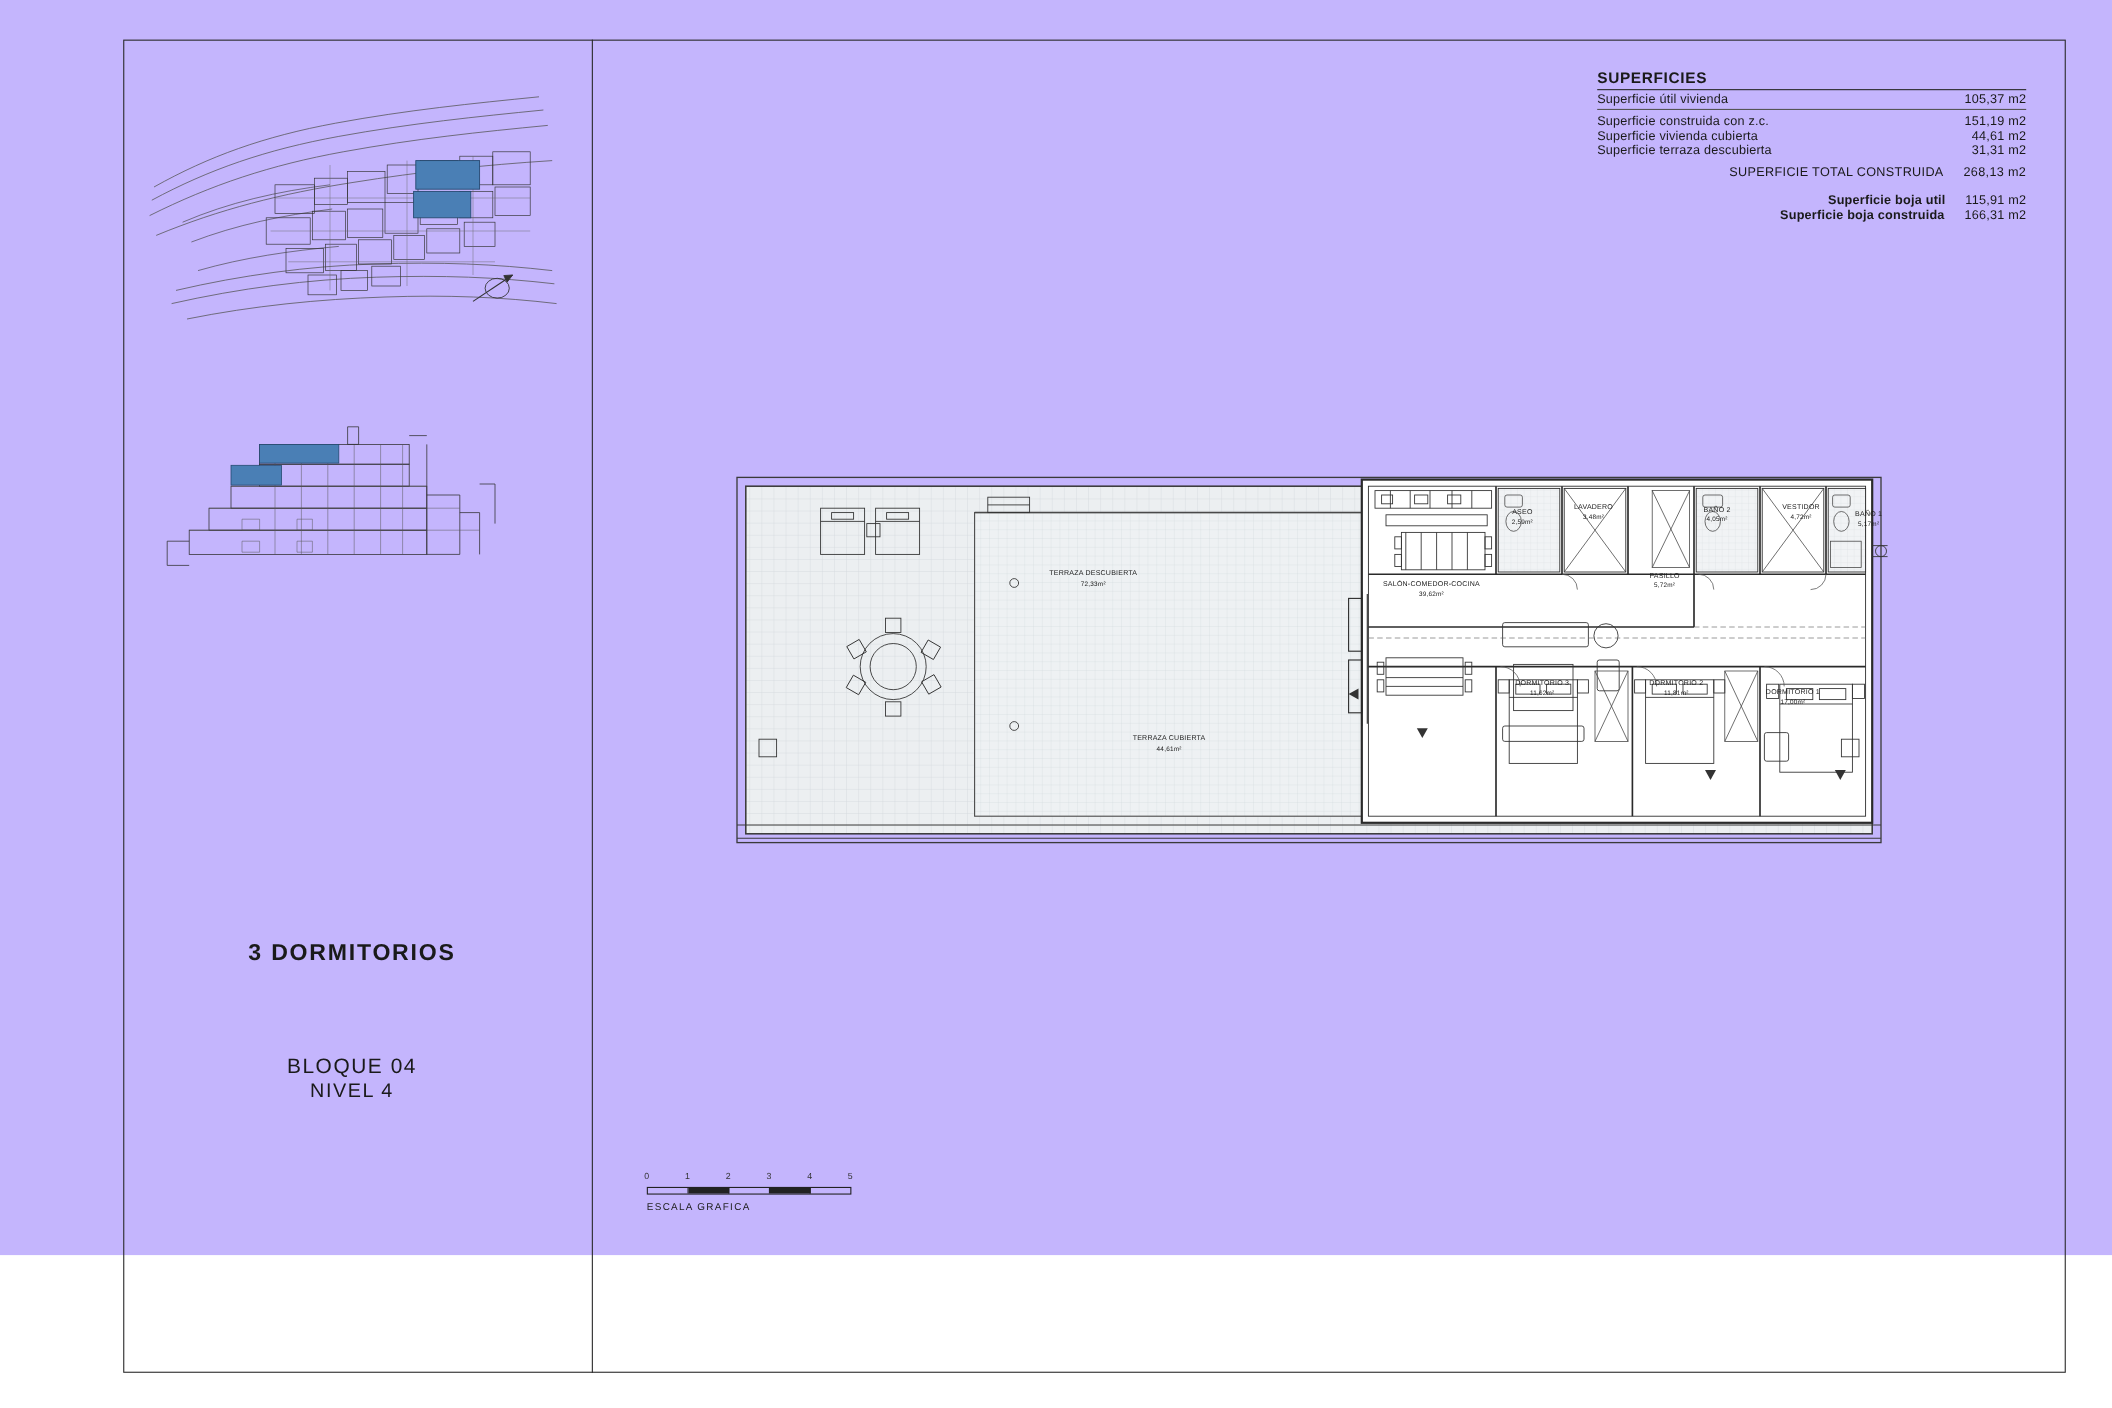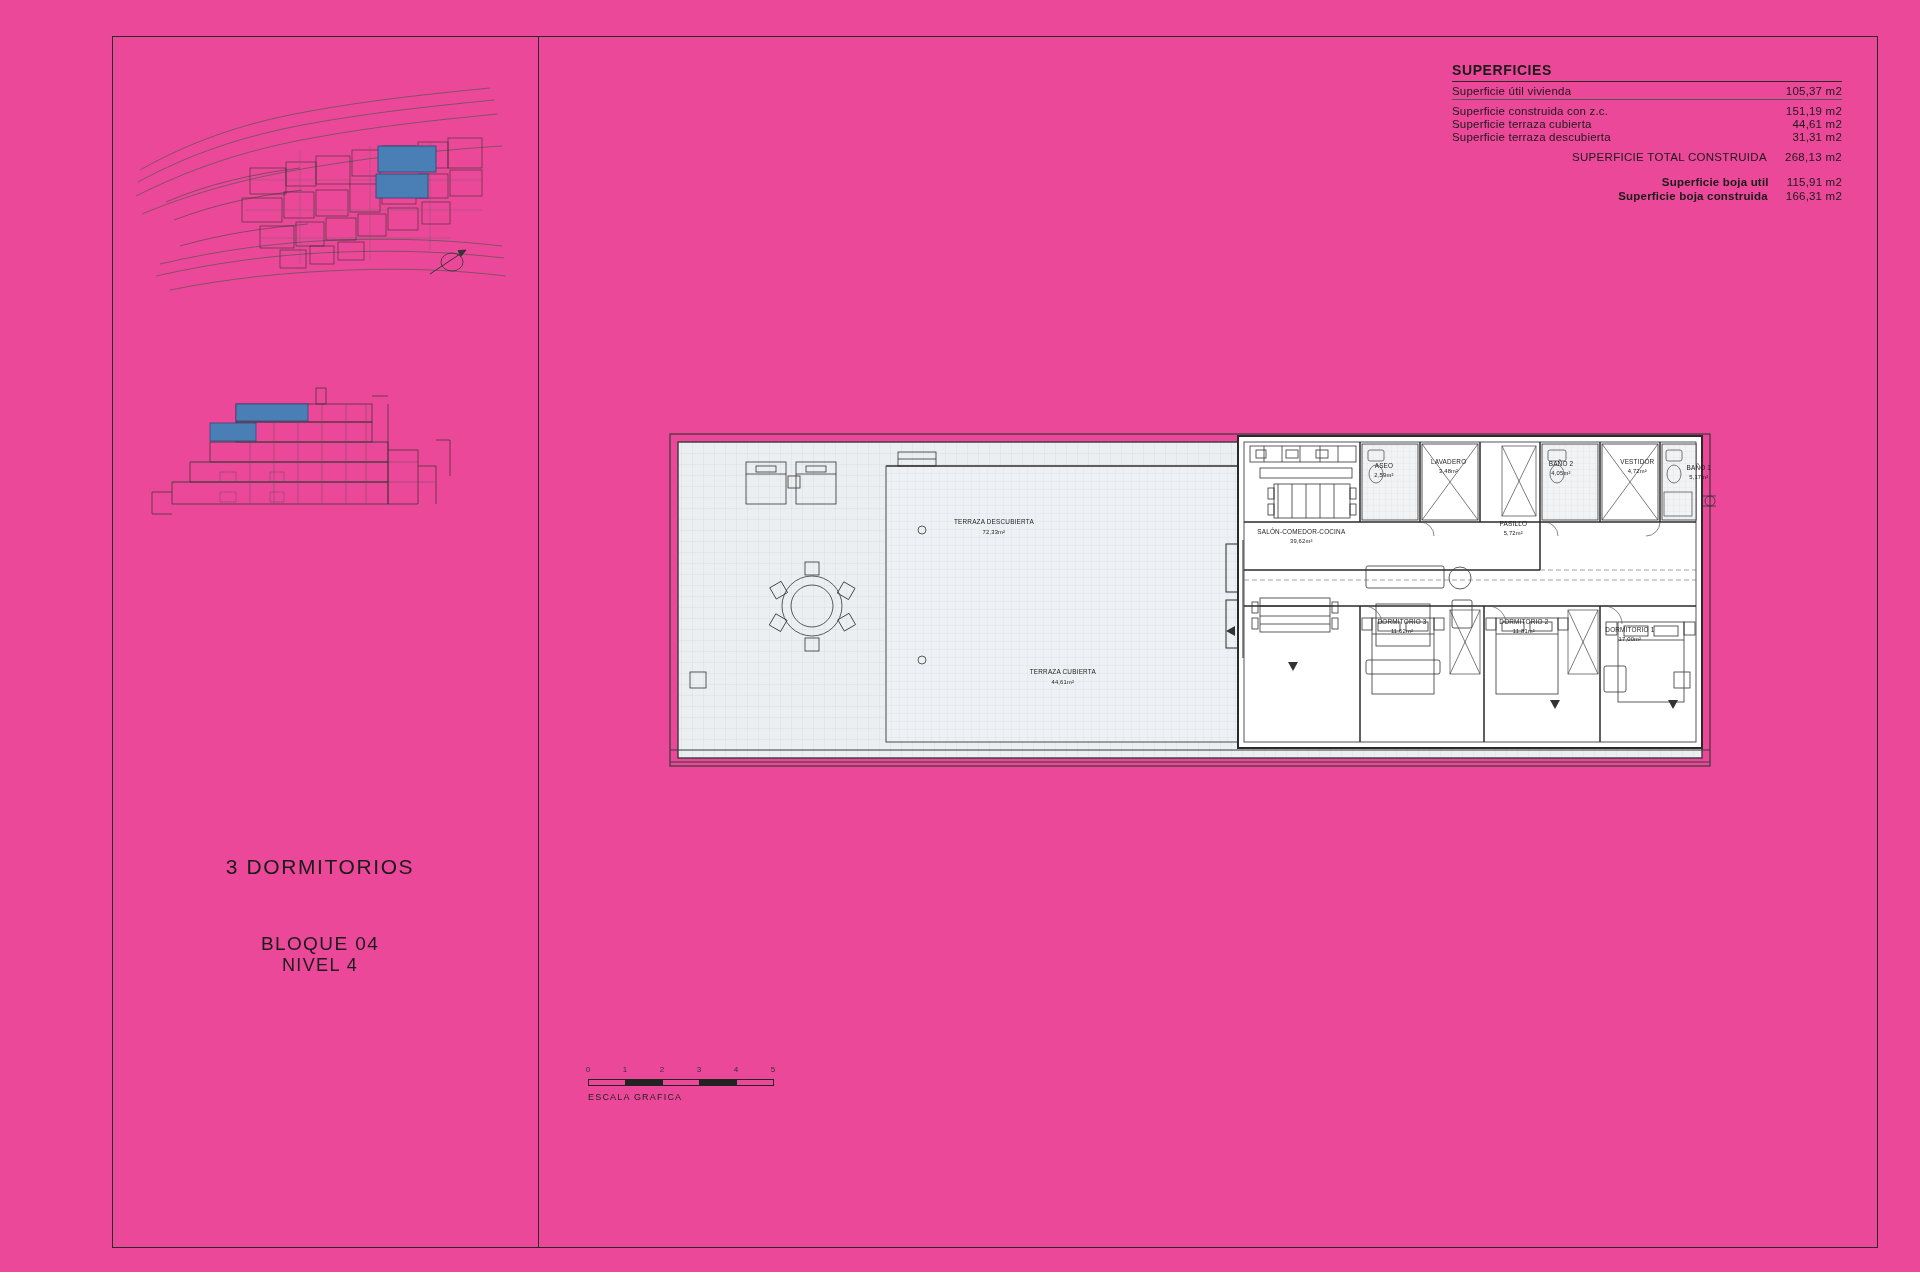--- a/index.html
+++ b/index.html
@@ -10,22 +10,22 @@
   body {
     width: 1920px;
     height: 1280px;
     font-family: "Liberation Sans", sans-serif;
     color: #1a1a1a;
     overflow: hidden;
   }
   #sheet {
     position: relative;
     width: 1920px;
-    height: 1272px;
-    background: #ec4899;
+    height: 1141px;
+    background: #c4b5fd;
   }
   
   .frame-border {
     position: absolute;
     left: 112px;
     top: 36px;
     width: 1766px;
     height: 1212px;
     border: 1.2px solid #2a2a2a;
     box-sizing: border-box;
@@ -86,21 +86,22 @@
   #left-captions {
     position: absolute;
     left: 150px;
     top: 855px;
     width: 340px;
     text-align: center;
   }
   #left-captions .c1 {
     font-size: 21px;
     letter-spacing: 1.6px;
-    margin-bottom: 54px;
+    margin-bottom: 80px;
+    font-weight: bold;
   }
   #left-captions .c2 {
     font-size: 19px;
     letter-spacing: 1.4px;
   }
   #left-captions .c3 {
     font-size: 18px;
     letter-spacing: 1.4px;
   }
   
@@ -197,21 +198,21 @@
     </div>
 
     <div class="rule light"></div>
 
     <div class="group">
       <div class="srow">
         <span class="lbl">Superficie construida con z.c.</span>
         <span class="val">151,19 m2</span>
       </div>
       <div class="srow">
-        <span class="lbl">Superficie terraza cubierta</span>
+        <span class="lbl">Superficie vivienda cubierta</span>
         <span class="val">44,61 m2</span>
       </div>
       <div class="srow">
         <span class="lbl">Superficie terraza descubierta</span>
         <span class="val">31,31 m2</span>
       </div>
     </div>
 
     <div class="total">
       <span class="lbl">SUPERFICIE TOTAL CONSTRUIDA</span>

